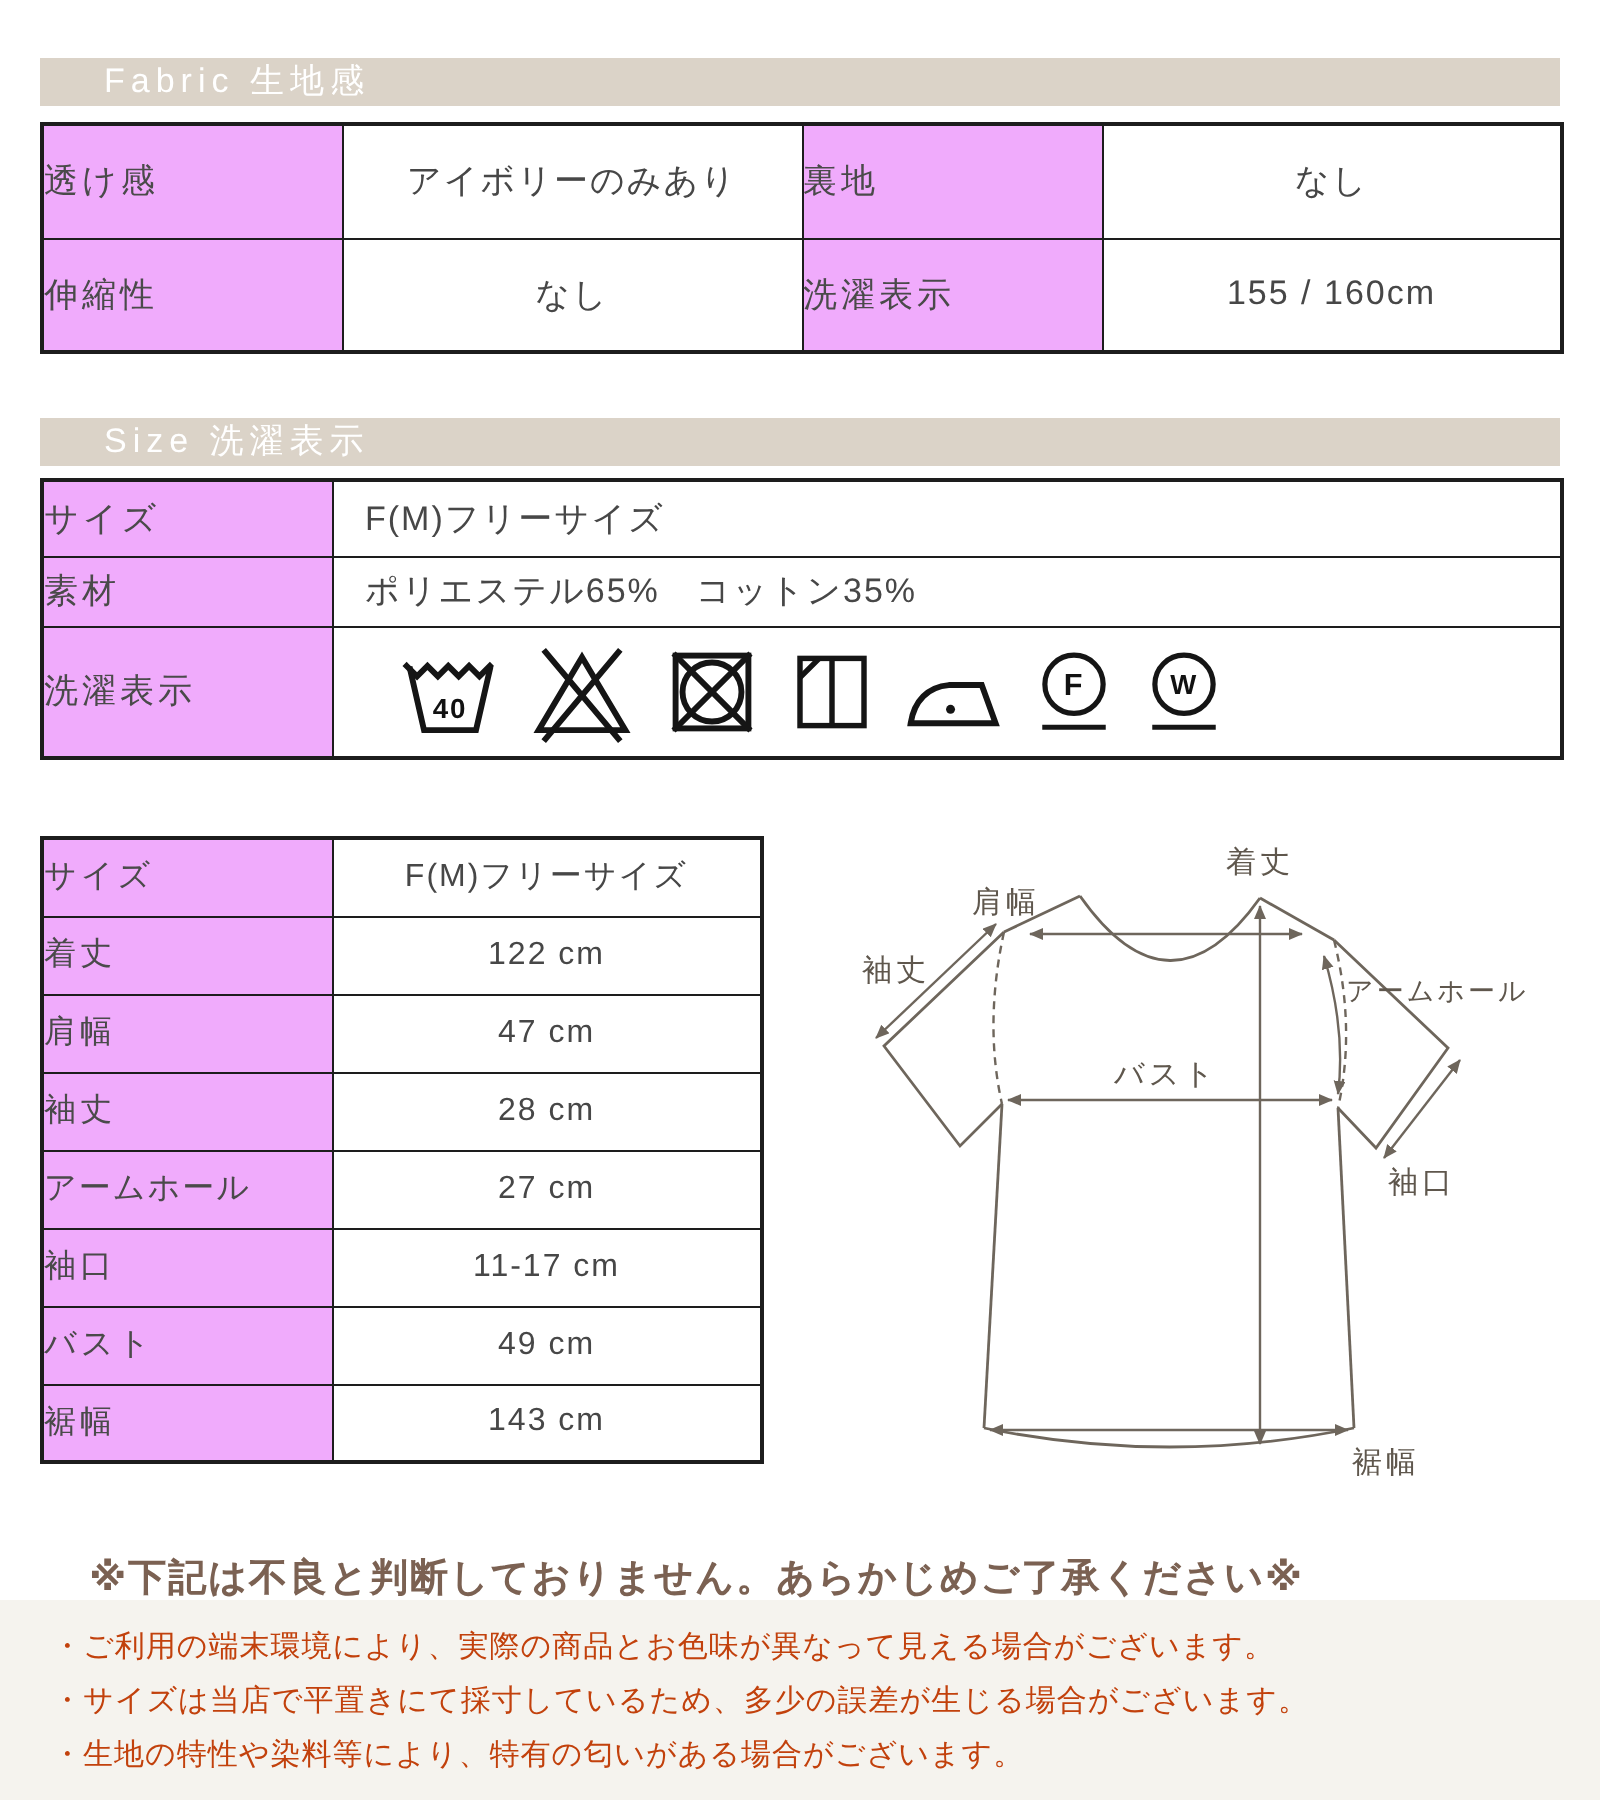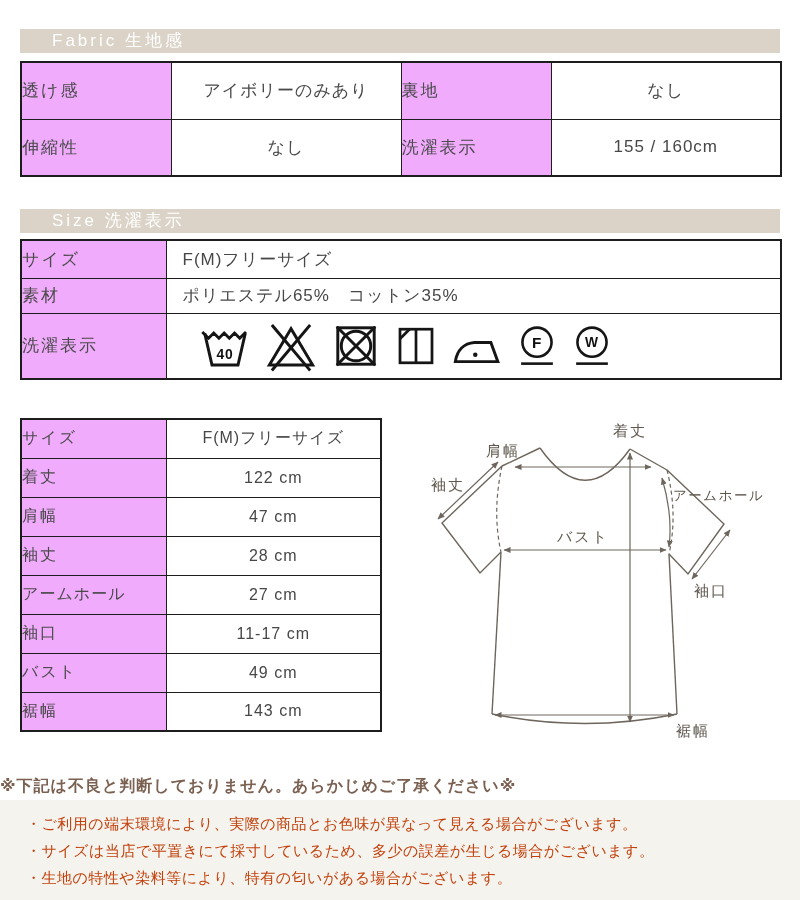--- a/index.html
+++ b/index.html
@@ -39,22 +39,22 @@
 
   
   .diagram{position:absolute;left:390px;top:420px;}
   .gline{stroke:#6e665c;stroke-width:1.4;fill:none;}
   .gdash{stroke:#6e665c;stroke-width:1.2;fill:none;stroke-dasharray:4 3;}
   .mline{stroke:#6e665c;stroke-width:1.2;fill:none;}
   .glabel{fill:#5f574d;font-size:15px;letter-spacing:2px;font-family:"Liberation Sans","DejaVu Sans",sans-serif;}
   .glabel-sm{font-size:13.5px;letter-spacing:1.5px;}
 
   
-  .note-heading{position:absolute;top:776px;left:0;width:652px;text-align:left;
-        font-size:16px;font-weight:bold;color:#7b6152;letter-spacing:1px;}
+  .note-heading{position:absolute;top:776px;left:0;width:652px;text-align:right;
+        font-size:19px;font-weight:bold;color:#7b6152;letter-spacing:1px;}
   .note-box{position:absolute;top:800px;left:0;width:800px;height:100px;box-sizing:border-box;
         background:#f5f3ee;padding:10px 16px 0 26px;}
   .note-line{font-size:15px;color:#c2410c;line-height:27px;letter-spacing:0.5px;}
 </style>
 </head>
 <body>
 
 <div class="page">
 
   <div class="band band-fabric">Fabric 生地感</div>

